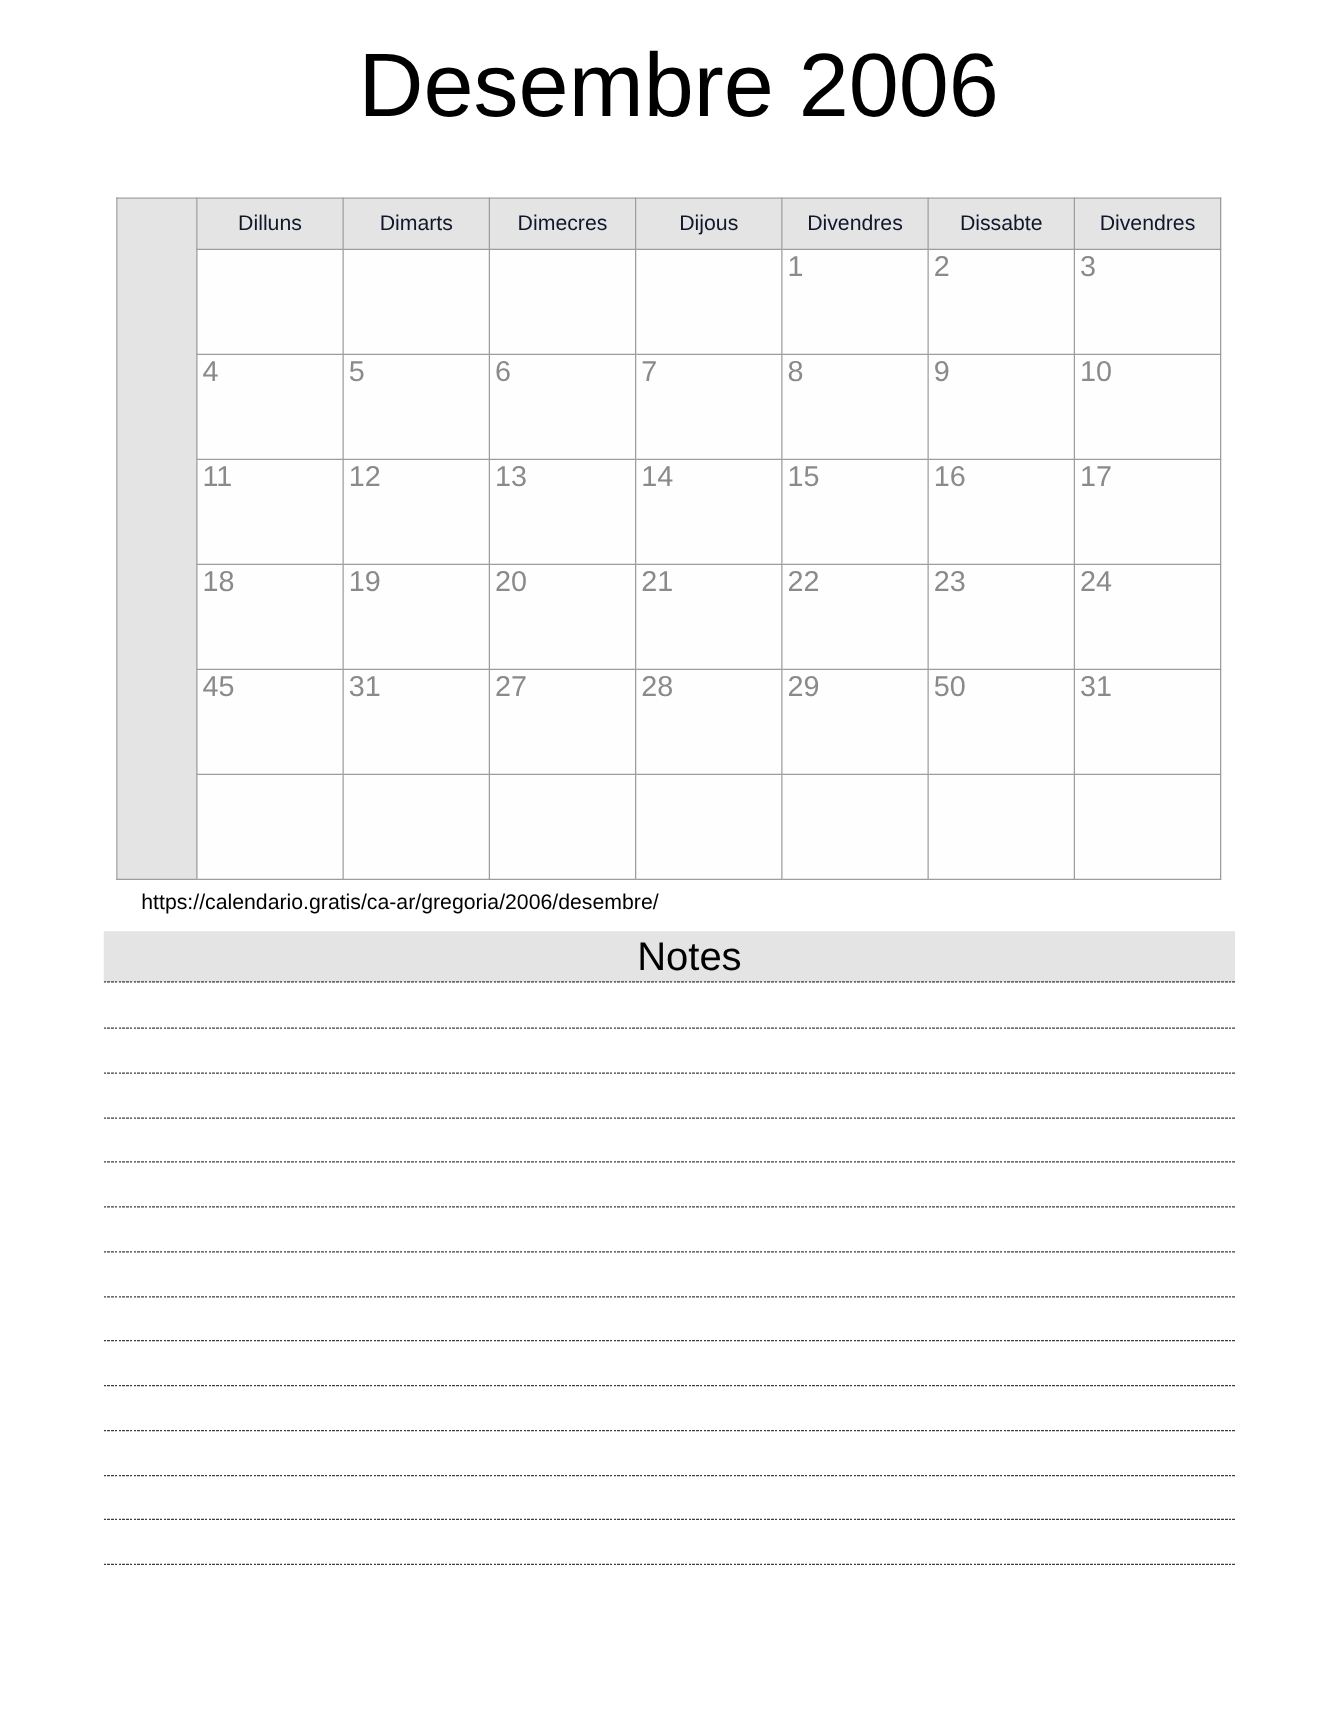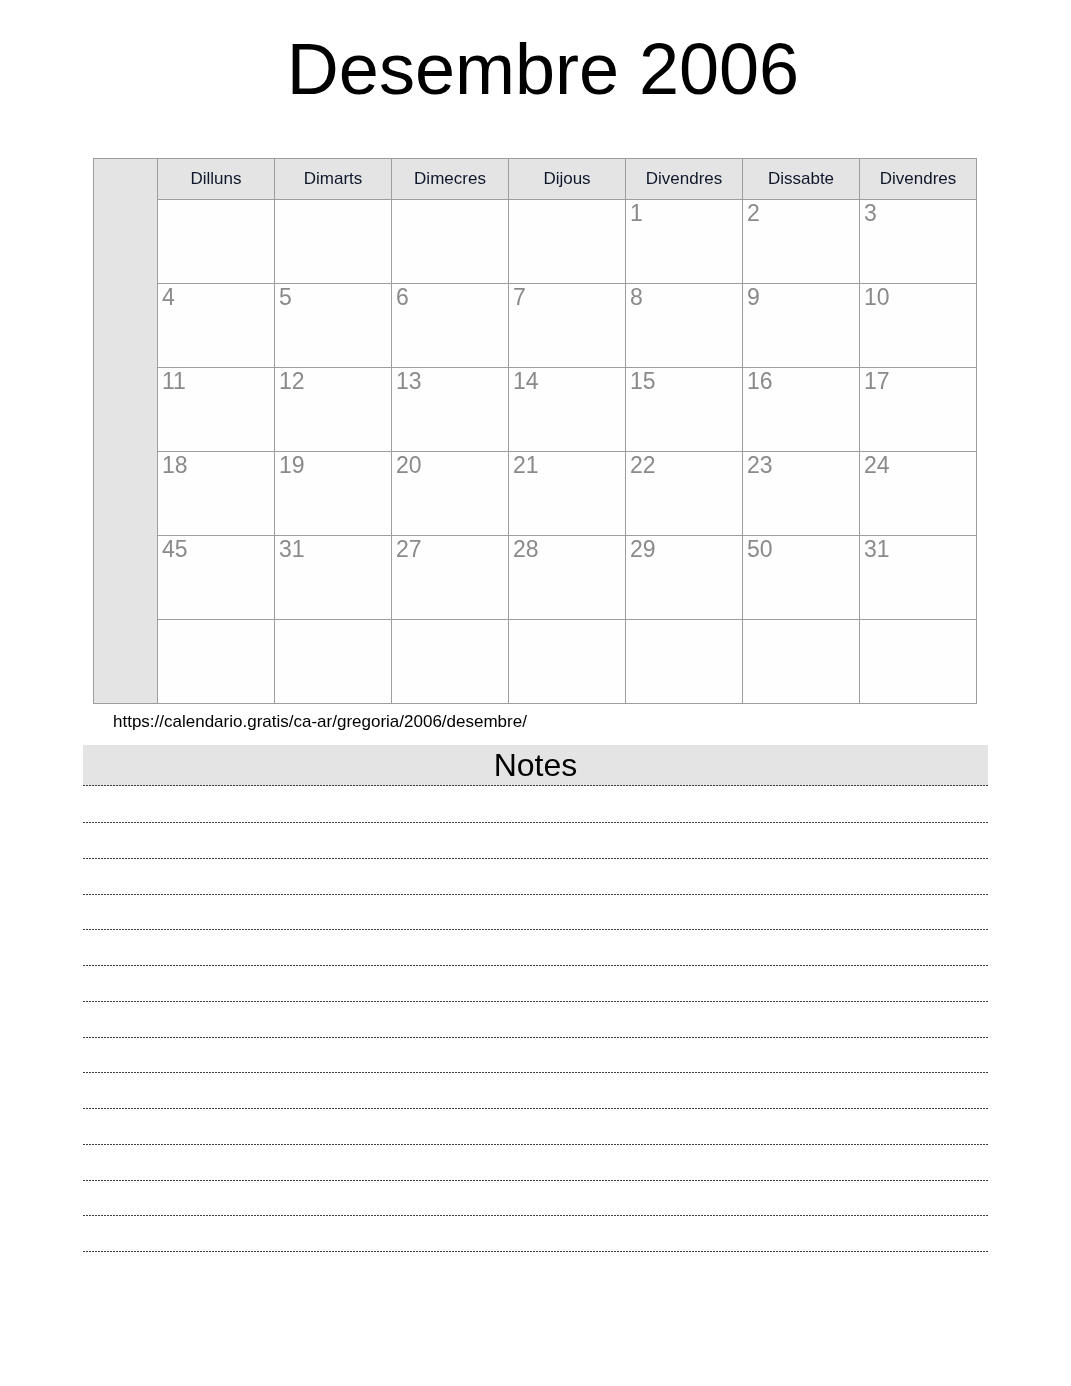--- a/index.html
+++ b/index.html
@@ -63,21 +63,21 @@
     width:905px;height:41px;
     background:var(--notes-bar-bg);
   }
   .notes-bar::after{
     content:"";position:absolute;left:0;right:0;bottom:0;height:1px;
     background:repeating-linear-gradient(90deg,var(--rule-color) 0,var(--rule-color) 2px,transparent 2px,transparent 3px);
   }
   .notes-title{
     display:block;width:100%;height:41px;
     text-align:center;line-height:40px;
-    font-size:32px;font-weight:400;color:#000;
+    font-size:32px;font-weight:400;color:#000;margin-left:16px;
   }
   .note-line{
     position:absolute;left:83px;width:905px;height:1px;
     background:repeating-linear-gradient(90deg,var(--rule-color) 0,var(--rule-color) 2px,transparent 2px,transparent 3px);
   }
 </style>
 </head>
 <body>
 
 <h1 class="page-title">Desembre 2006</h1>

